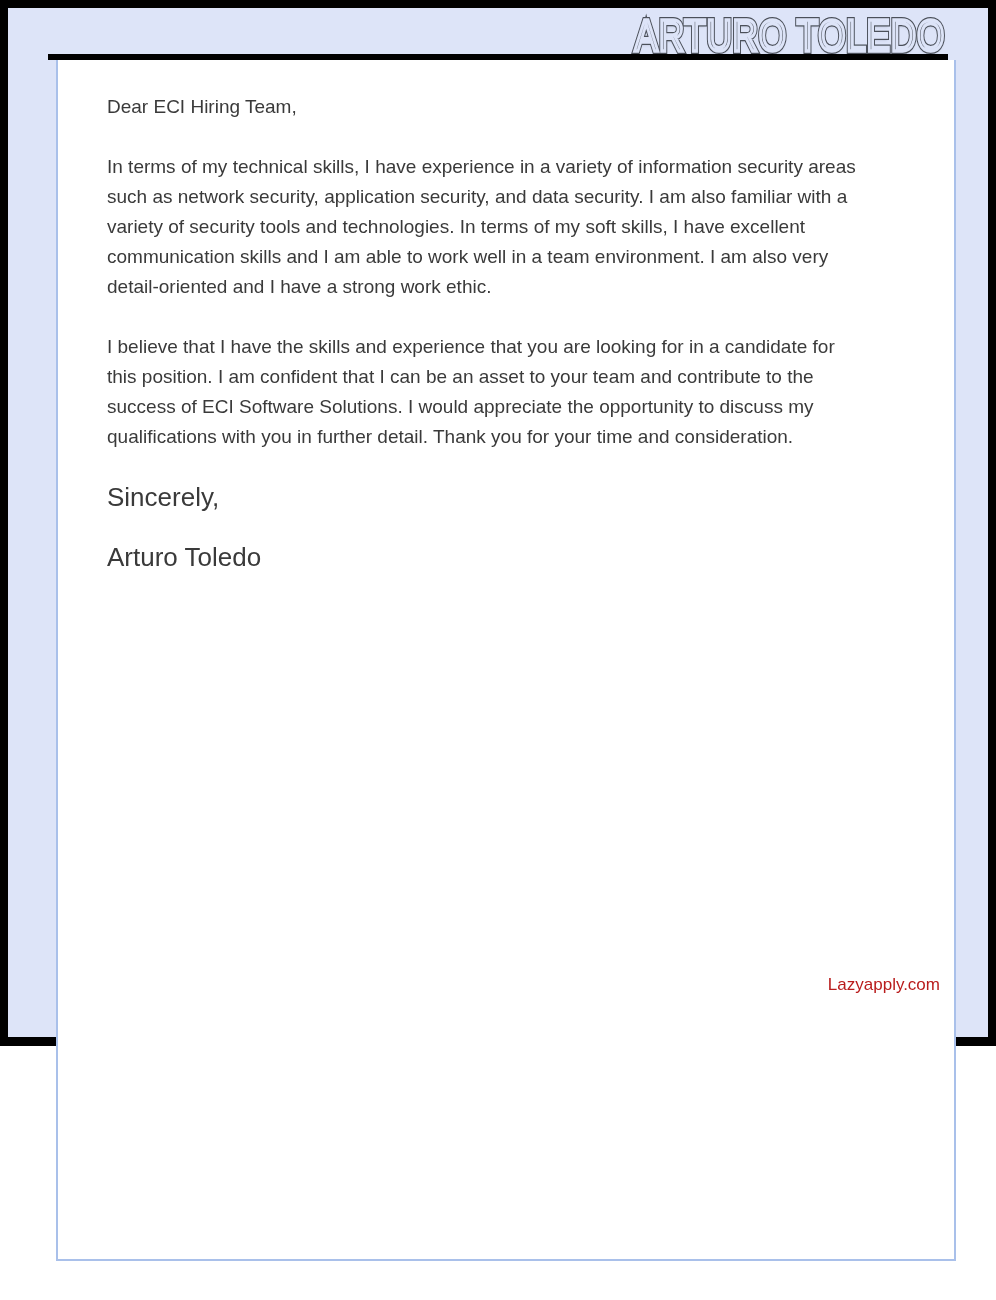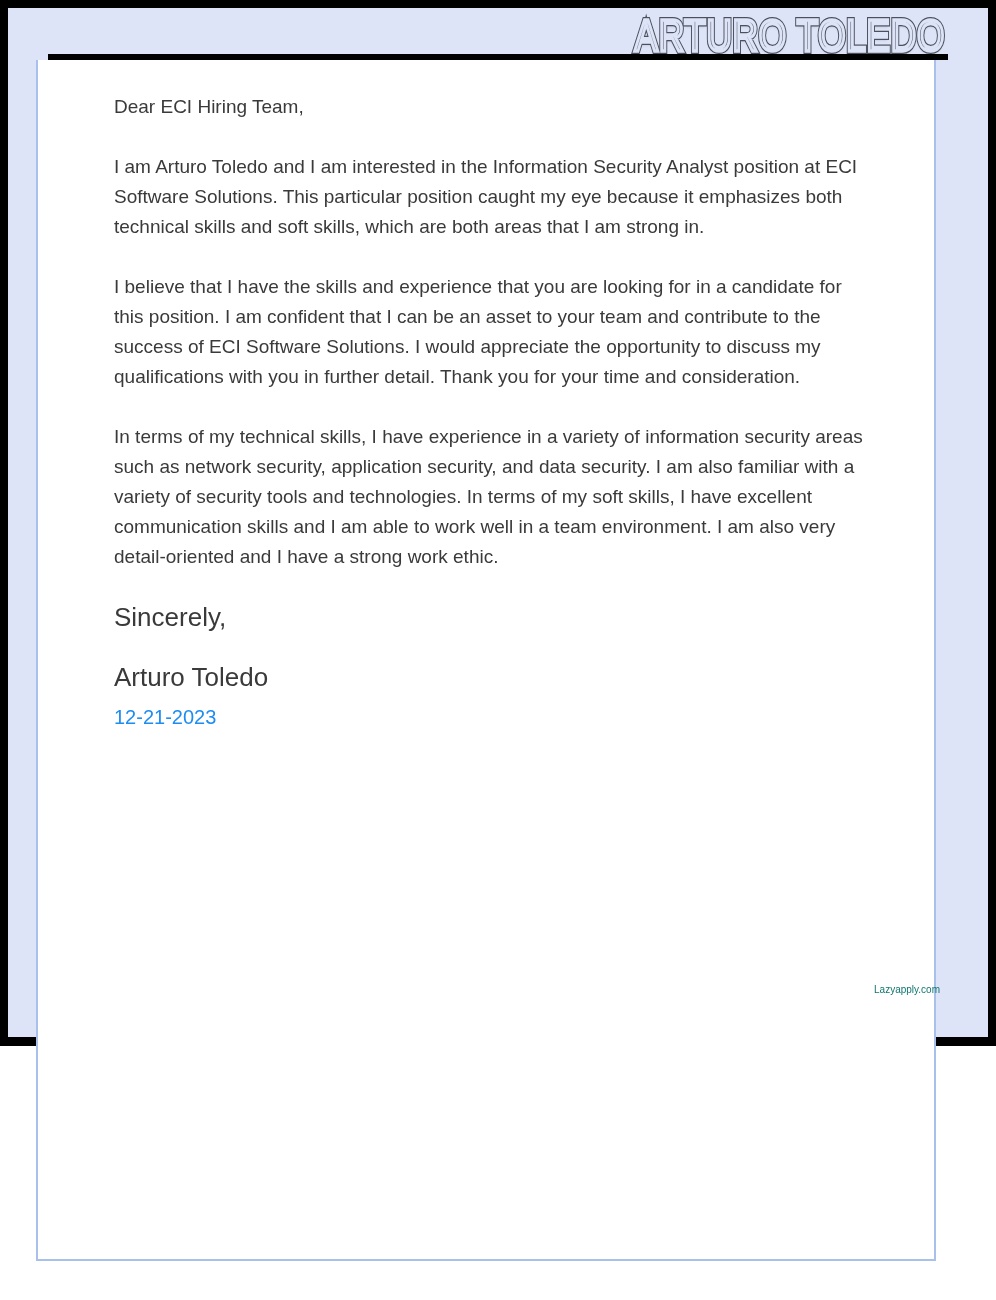--- a/index.html
+++ b/index.html
@@ -52,29 +52,29 @@
     left: 40px;
     top: 46px;
     width: 900px;
     height: 6px;
     background: #000000;
   }
 
   
   .doc {
     position: absolute;
-    left: 28px;
+    left: 48px;
     top: 52px;
     width: 900px;
     height: 1201px;
     background: #ffffff;
     border-left: 2px solid #a9c0ea;
     border-right: 2px solid #a9c0ea;
     border-bottom: 2px solid #a9c0ea;
-    padding: 32px 46px 0 76px;
+    padding: 32px 46px 0 49px;
   }
   .doc p {
     font-size: 19px;
     line-height: 30px;
     font-weight: 300;
     color: #3a3a3a;
     white-space: pre-line;
     margin-bottom: 30px;
   }
   .doc p.closing, .doc p.signature {
@@ -84,60 +84,56 @@
   .doc p.date {
     font-size: 20px;
     color: #1d8df2;
     cursor: pointer;
     margin-bottom: 0;
   }
   .watermark {
     position: absolute;
     right: 48px;
     bottom: 42px;
-    font-size: 10px;
-    color: #0f766e;
+    font-size: 17px;
+    color: #b91c1c;
     font-weight: 400;
     text-align: right;
   }
 </style>
 </head>
 <body>
 
 <div class="page">
   <div class="mat">
 
     <div class="header-name">
       <span class="layer back">ARTURO TOLEDO</span>
       <span class="layer front">ARTURO TOLEDO</span>
     </div>
 
     <div class="rule"></div>
 
     <div class="doc">
       <p class="salutation">Dear ECI Hiring Team,</p>
 
-      <p class="para">I am Arturo Toledo and I am interested in the Information Security Analyst position at ECI
-Software Solutions. This particular position caught my eye because it emphasizes both
-technical skills and soft skills, which are both areas that I am strong in.</p>
-
-      <p class="para">I believe that I have the skills and experience that you are looking for in a candidate for
-this position. I am confident that I can be an asset to your team and contribute to the
-success of ECI Software Solutions. I would appreciate the opportunity to discuss my
-qualifications with you in further detail. Thank you for your time and consideration.</p>
 
       <p class="para">In terms of my technical skills, I have experience in a variety of information security areas
 such as network security, application security, and data security. I am also familiar with a
 variety of security tools and technologies. In terms of my soft skills, I have excellent
 communication skills and I am able to work well in a team environment. I am also very
 detail-oriented and I have a strong work ethic.</p>
 
+      <p class="para">I believe that I have the skills and experience that you are looking for in a candidate for
+this position. I am confident that I can be an asset to your team and contribute to the
+success of ECI Software Solutions. I would appreciate the opportunity to discuss my
+qualifications with you in further detail. Thank you for your time and consideration.</p>
+
       <p class="closing">Sincerely,</p>
 
       <p class="signature">Arturo Toledo</p>
 
-      <p class="date">12-21-2023</p>
     </div>
 
     <div class="watermark">Lazyapply.com</div>
 
   </div>
 </div>
 
 </body></html>

